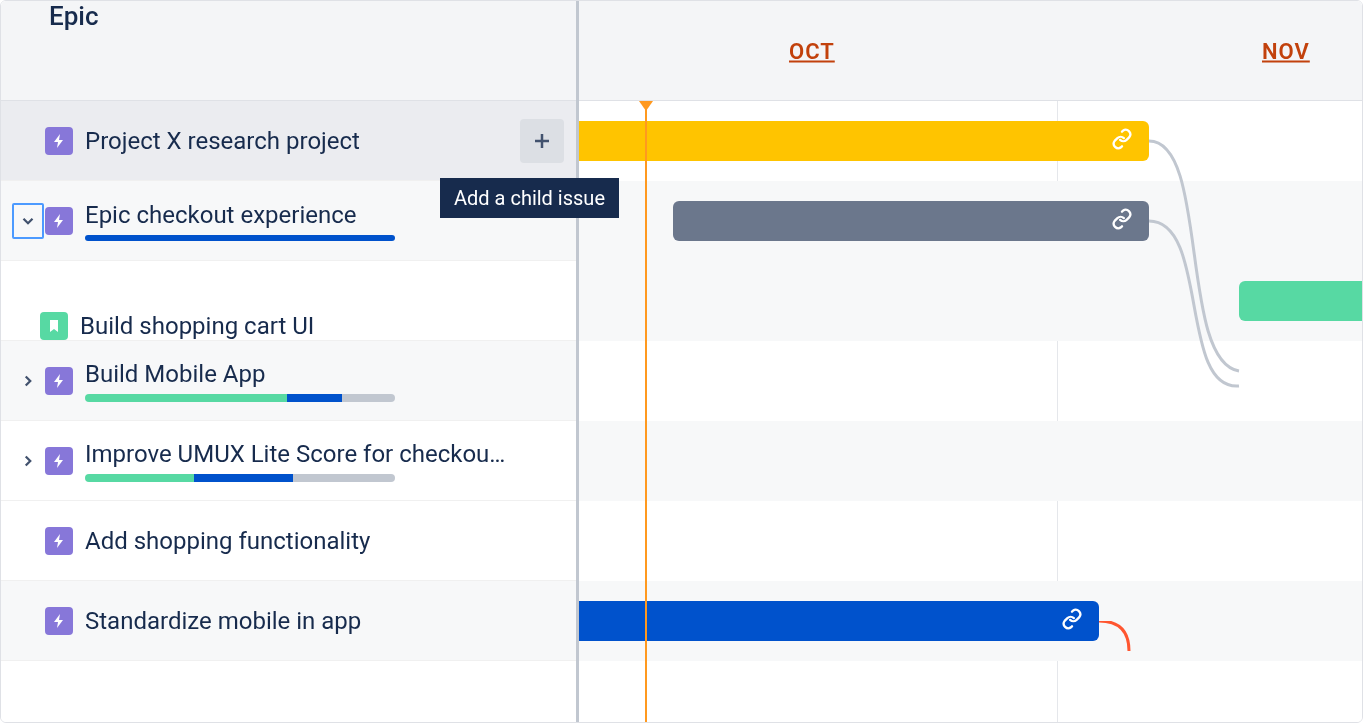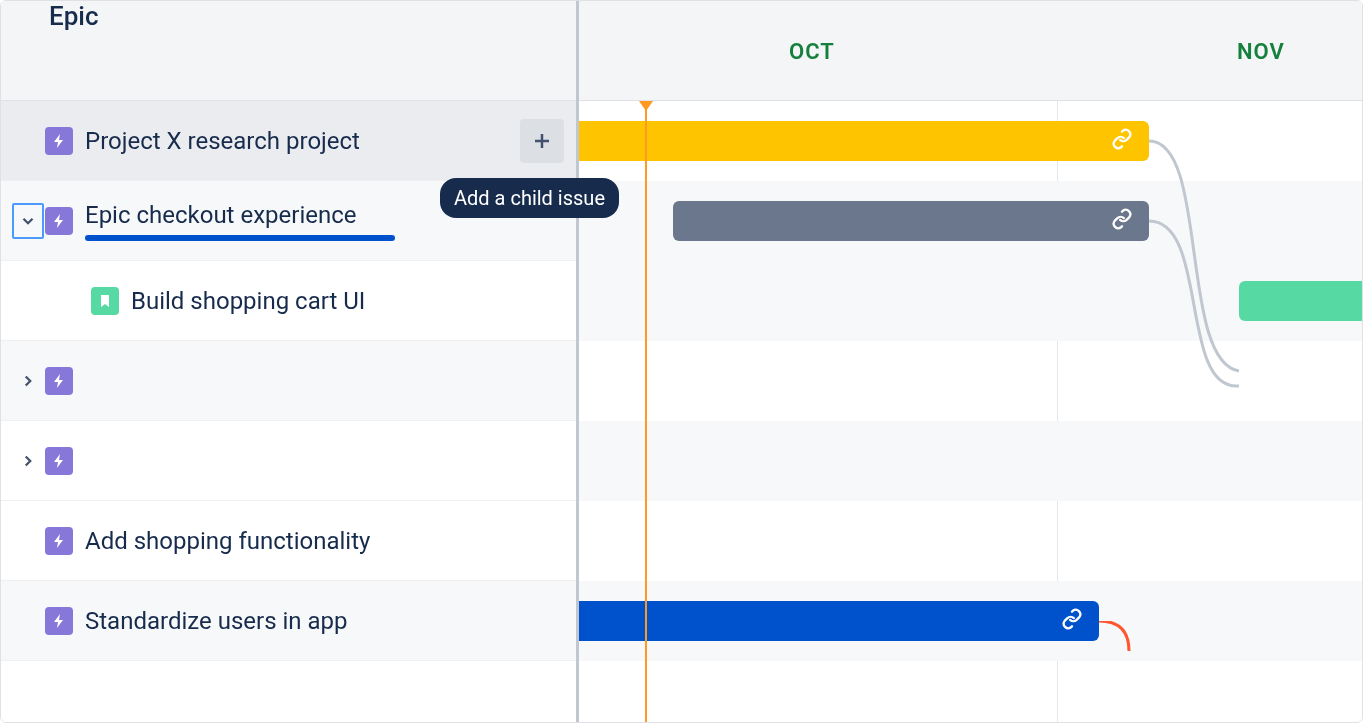--- a/index.html
+++ b/index.html
@@ -52,24 +52,25 @@
   .header-right {
     height: 100px;
     background: #f4f5f7;
     border-bottom: 1px solid #dfe1e6;
     position: relative;
   }
   .month-label {
     position: absolute;
     top: 50%;
     transform: translateY(-50%);
-    color: #15803d;
+    color: #c2410c;
     font-size: 22px;
     font-weight: 600;
     letter-spacing: 1px;
+    text-decoration: underline;
   }
   .rows-left { flex:1; }
   .rows-right { flex:1; position: relative; }
   .row {
     height: 80px;
     display: flex;
     align-items: center;
     padding-left: 10px;
     padding-right: 12px;
     position: relative;
@@ -157,26 +158,26 @@
     color:#42526e;
     font-size:28px;
     margin-left:auto;
     flex-shrink:0;
   }
   .tooltip {
     position:absolute;
     background:#172b4d;
     color:#fff;
     padding:8px 14px;
-    border-radius:16px;
+    border-radius:0;
     font-size:20px;
     white-space:nowrap;
     z-index:50;
   }
-  .row.child { padding-left: 90px; }
+  .row.child { padding-left: 39px; align-items: flex-end; }
   .timeline-row {
     height:80px;
     position:relative;
     border-bottom: 1px solid transparent;
   }
   .timeline-row.alt { background:#f7f8f9; }
   .bar {
     position:absolute;
     height:40px;
     border-radius:6px;
@@ -295,64 +296,80 @@
               <svg width="18" height="18" viewBox="0 0 24 24" fill="none" stroke="currentColor" stroke-width="3">
                 <polyline points="9 6 15 12 9 18"></polyline>
               </svg>
             </div>
           </div>
           <div class="epic-icon">
             <svg viewBox="0 0 16 16" fill="#fff">
               <path d="M9 1L3 9h4l-1 6 6-8H8l1-6z"></path>
             </svg>
           </div>
+          <div class="title-wrap">
+            <div class="row-title">Build Mobile App</div>
+            <div class="progress">
+              <span style="background: rgb(87, 217, 163); width: 65%;"></span>
+              <span style="background: rgb(0, 82, 204); width: 18%;"></span>
+              <span style="background: rgb(193, 199, 208); width: 17%;"></span>
+            </div>
+          </div>
         </div>
         <div class="row">
           <div class="chevron-slot">
             <div class="chevron">
               <svg width="18" height="18" viewBox="0 0 24 24" fill="none" stroke="currentColor" stroke-width="3">
                 <polyline points="9 6 15 12 9 18"></polyline>
               </svg>
             </div>
           </div>
           <div class="epic-icon">
             <svg viewBox="0 0 16 16" fill="#fff">
               <path d="M9 1L3 9h4l-1 6 6-8H8l1-6z"></path>
             </svg>
           </div>
+          <div class="title-wrap">
+            <div class="row-title">Improve UMUX Lite Score for checkou…</div>
+            <div class="progress">
+              <span style="background: rgb(87, 217, 163); width: 35%;"></span>
+              <span style="background: rgb(0, 82, 204); width: 32%;"></span>
+              <span style="background: rgb(193, 199, 208); width: 33%;"></span>
+            </div>
+          </div>
         </div>
         <div class="row">
           <div class="chevron-slot"></div>
           <div class="epic-icon">
             <svg viewBox="0 0 16 16" fill="#fff">
               <path d="M9 1L3 9h4l-1 6 6-8H8l1-6z"></path>
             </svg>
           </div>
           <div class="title-wrap">
             <div class="row-title">Add shopping functionality</div>
           </div>
         </div>
         <div class="row alt">
           <div class="chevron-slot"></div>
           <div class="epic-icon">
             <svg viewBox="0 0 16 16" fill="#fff">
               <path d="M9 1L3 9h4l-1 6 6-8H8l1-6z"></path>
             </svg>
           </div>
           <div class="title-wrap">
-            <div class="row-title">Standardize users in app</div>
+            <div class="row-title">Standardize mobile in app</div>
           </div>
         </div>
       </div>
   </div>
   <div class="right-panel">
     <div class="header-right">
       <div id="months">
           <div class="month-label" style="left: 210px;">OCT</div>
-          <div class="month-label" style="left: 658px;">NOV</div>
+          <div class="month-label" style="left: 683px;">NOV</div>
         </div>
     </div>
     <div class="rows-right" id="rows-right">
       <div class="month-divider" id="month-divider" style="left: 478px;"></div>
       <div class="today-triangle"></div>
       <div class="today-marker"></div>
       <svg class="dep-curve" id="dep-svg" width="100%" height="640" style="left:0;top:0;">
           <path d="M 570 40 C 630 40, 600 260, 660 270" fill="none" stroke="#c1c7d0" stroke-width="3"></path>
           <path d="M 570 120 C 630 120, 600 290, 660 285" fill="none" stroke="#c1c7d0" stroke-width="3"></path>
         </svg>

